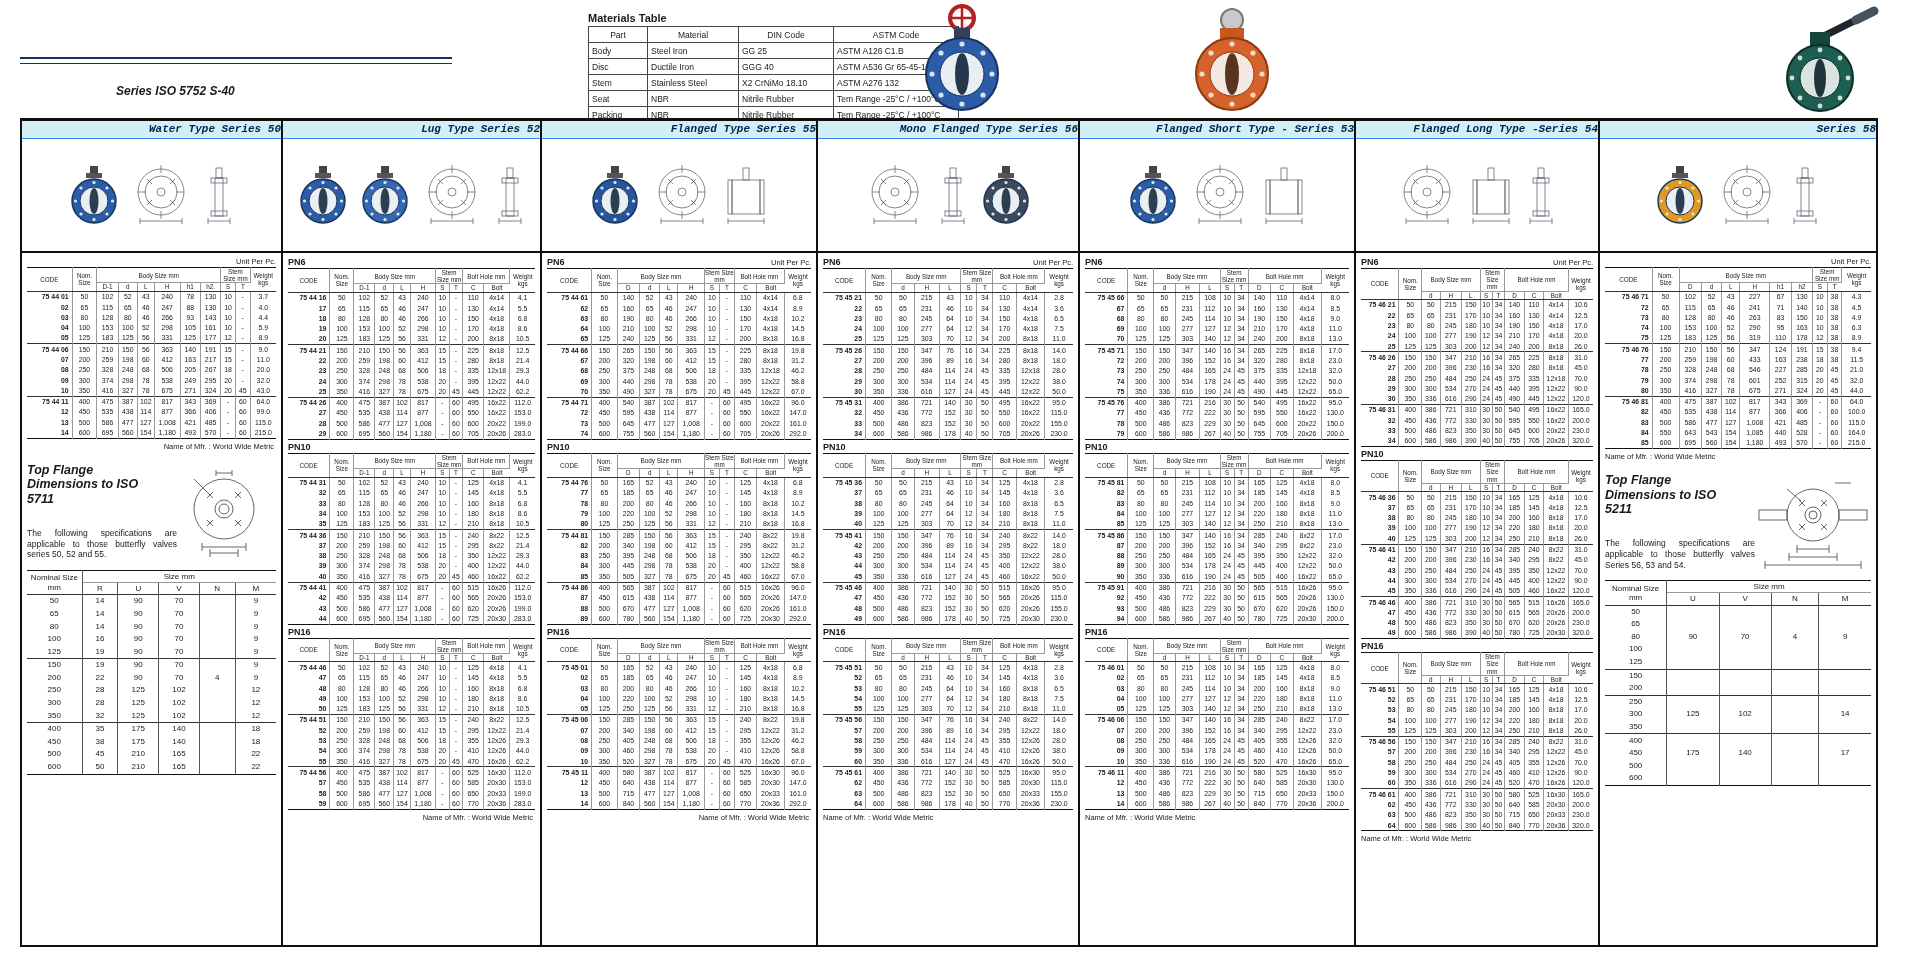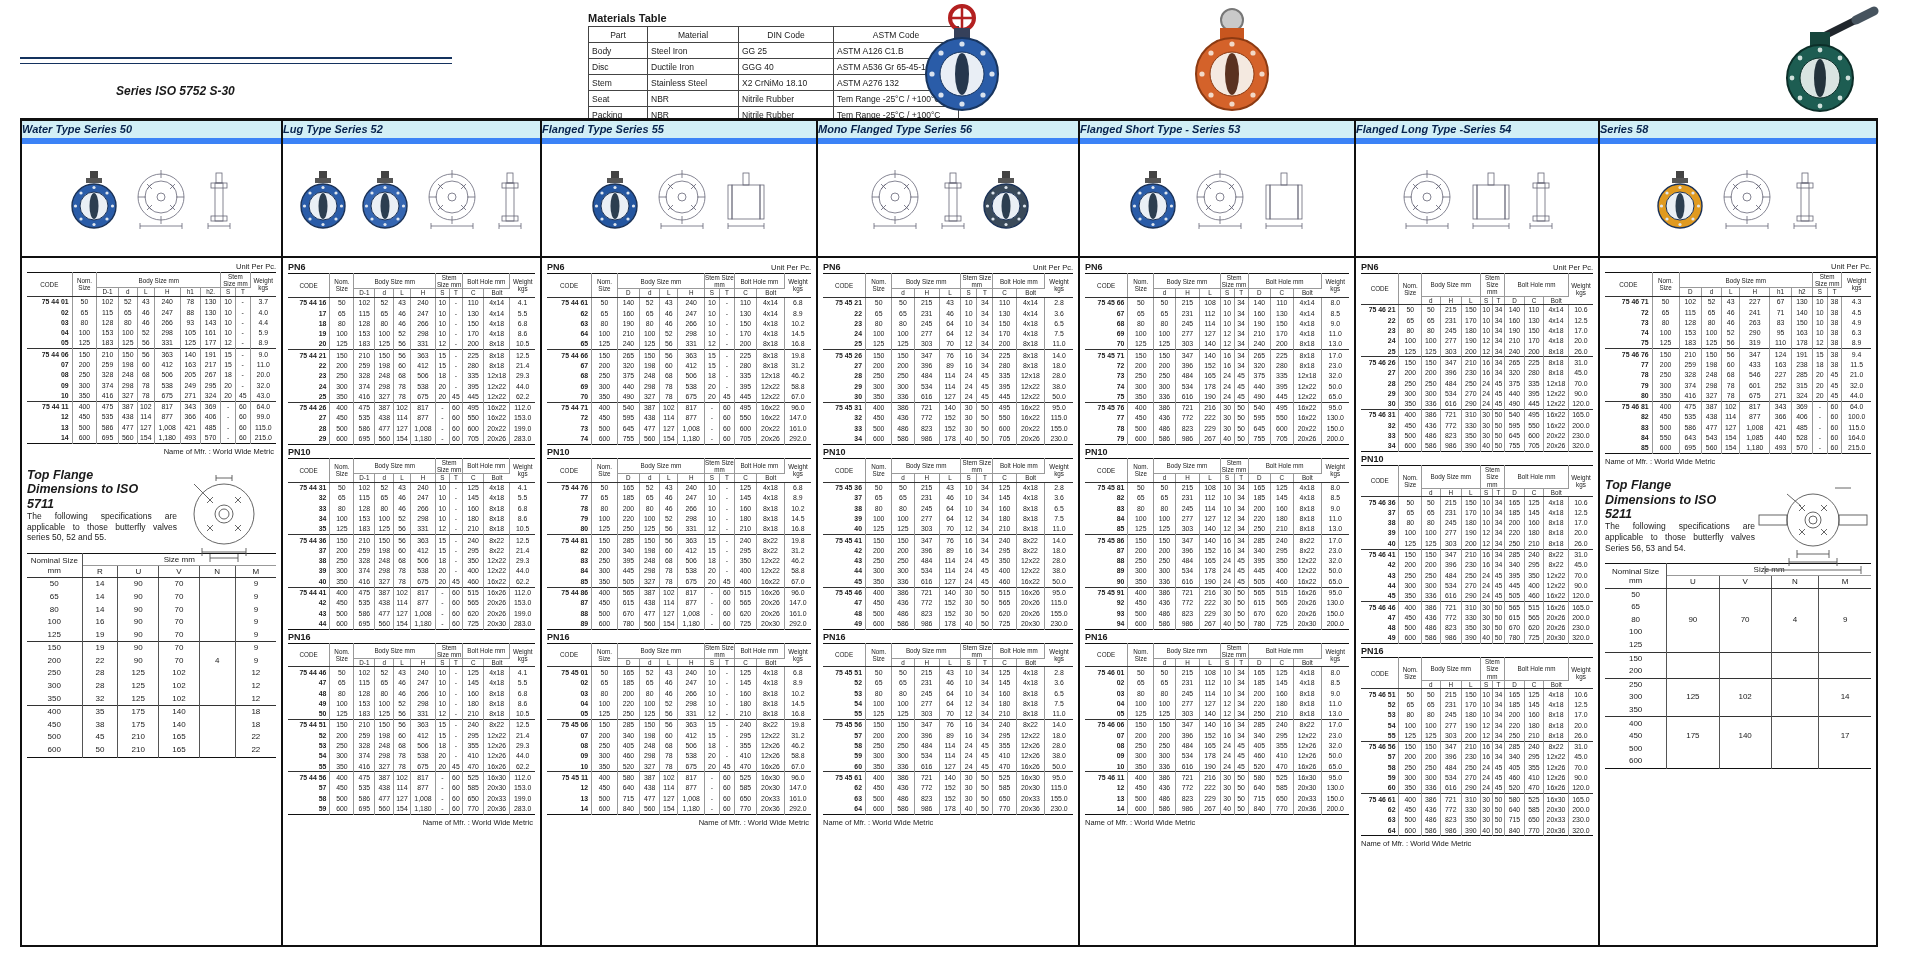--- a/index.html
+++ b/index.html
@@ -17,58 +17,58 @@
   .mattbl th,.mattbl td{border:1px solid #444;font-size:8.5px;padding:1px 3px;height:13px;text-align:left;}
   .mattbl th{text-align:center;font-weight:normal;}
   .mattbl td:first-child{width:52px;}.mattbl td:nth-child(2),.mattbl th:nth-child(2){width:84px;}
   .mattbl td:nth-child(3),.mattbl th:nth-child(3){width:88px;}.mattbl td:nth-child(4),.mattbl th:nth-child(4){width:118px;}
   .photo{position:absolute;top:4px;}
   
   .main{position:absolute;left:20px;top:118px;width:1858px;height:829px;display:flex;
         border-top:3px solid #101010;border-bottom:2px solid #101010;box-sizing:border-box;}
   .col{box-sizing:border-box;border-right:2px solid #101010;overflow:hidden;display:flex;flex-direction:column;}
   .col:first-child{border-left:2px solid #101010;}
-  .band{height:17px;background:#d2eff6;border-bottom:6px solid #3b82f6;text-align:left;
-        font-style:italic;font-weight:bold;font-size:11px;line-height:17px;color:#07234d;}
+  .band{height:17px;background:#d2eff6;border-bottom:1px solid #3b82f6;text-align:right;
+        font-style:italic;font-weight:bold;font-size:11px;line-height:17px;color:#07234d;font-family:Liberation Mono, monospace;}
   .diagrams{height:112px;border-bottom:2px solid #101010;display:flex;align-items:center;justify-content:center;gap:10px;background:#fff;}
   .draw *{stroke:#667;fill:none;stroke-width:.8;}
   .tables{padding:2px 5px 0 5px;flex:1;}
   .tline{display:flex;justify-content:space-between;align-items:flex-end;margin:2px 0 1px 0;}
   .pn{font-weight:bold;font-size:9px;}
   .unit{font-size:7.5px;color:#222;}
   .tables table{width:100%;border-collapse:collapse;table-layout:fixed;
         border-top:1.5px solid #111;border-bottom:1.5px solid #111;}
   .tables th{font-weight:normal;font-size:6.3px;padding:0;line-height:1.15;border-right:1px solid #999;border-bottom:1px solid #333;text-align:center;}
   .tables thead tr:first-child th{border-bottom:1px solid #999;}
   .tables thead tr:first-child th[rowspan]{border-bottom:1px solid #333;}
   .tables td{font-size:6.9px;height:10.3px;padding:0 1px;text-align:center;border-right:1px solid #999;line-height:1.05;overflow:hidden;white-space:nowrap;}
   .tables th:last-child,.tables td:last-child{border-right:none;}
   .tables tr.sep td{border-top:1px solid #333;}
   .tables td.code{text-align:right;font-weight:bold;padding-right:3px;}
   .tables td.plain0{text-align:center;font-weight:normal;}
   .mfr{text-align:right;font-size:7.5px;margin:3px 2px 3px 0;}
   
   .isoblock{margin-top:12px;position:relative;}
   .isotitle{font-style:italic;font-weight:bold;font-size:12.5px;line-height:1.15;width:130px;}
-  .isonote{font-size:8.5px;width:150px;text-align:justify;margin-top:0;line-height:1.25;}
+  .isonote{font-size:8.5px;width:150px;text-align:justify;margin-top:22px;line-height:1.25;}
   .isodraw{position:absolute;right:2px;top:4px;}
   .isoblock .tables2 table{width:100%;border-collapse:collapse;table-layout:fixed;border-top:1.5px solid #111;border-bottom:1.5px solid #111;margin-top:10px;}
   .isoblock th{font-weight:normal;font-size:8px;border-right:1px solid #555;border-bottom:1px solid #333;text-align:center;padding:1px 0;}
   .isoblock th:last-child,.isoblock td:last-child{border-right:none;}
   .isoblock td{font-size:8px;height:12.6px;text-align:center;border-right:1px solid #555;}
   .isoblock tr.sep td{border-top:1px solid #333;}
 </style>
 </head>
 <body>
 
 <div class="page">
 
   <div class="topbar">
     <div class="titleul"></div>
-    <div class="seriesiso">Series ISO 5752 S-30</div>
+    <div class="seriesiso">Series ISO 5752 S-40</div>
     <div class="mattitle">Materials Table</div>
     <table class="mattbl">
         <tbody id="matbody">
           <tr>
             <th>Part</th>
             <th>Material</th>
             <th>DIN Code</th>
             <th>ASTM Code</th>
           </tr>
           <tr>

